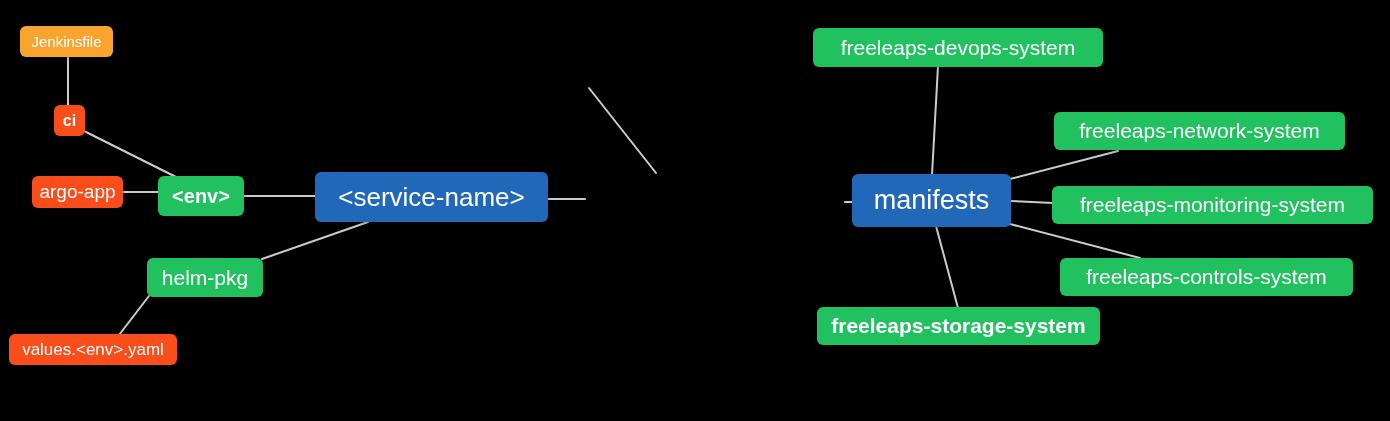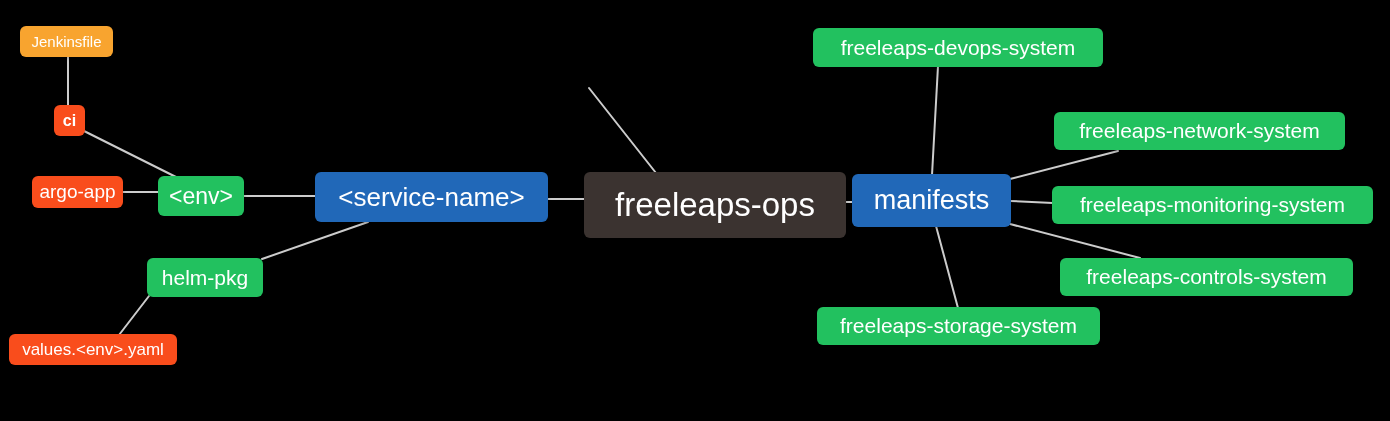--- a/index.html
+++ b/index.html
@@ -35,21 +35,21 @@
     border-radius: 6px;
     box-shadow: 1px 2px 3px rgba(0,0,0,0.18);
     white-space: nowrap;
     cursor: pointer;
     box-sizing: border-box;
   }
   
   .n-jenkinsfile { left: 20px;   top: 26px;  width: 93px;  height: 31px; font-size: 15px; }
   .n-ci          { left: 54px;   top: 105px; width: 31px;  height: 31px; font-size: 16px; font-weight: 700; }
   .n-argo        { left: 32px;   top: 176px; width: 91px;  height: 32px; font-size: 19px; }
-  .n-env         { left: 158px;  top: 176px; width: 86px;  height: 40px; font-size: 23px; }
+  .n-env         { left: 158px;  top: 176px; width: 86px;  height: 40px; font-size: 20px; font-weight: bold; }
   .n-helm        { left: 147px;  top: 258px; width: 116px; height: 39px; font-size: 21px; }
   .n-values      { left: 9px;    top: 334px; width: 168px; height: 31px; font-size: 17px; }
   .n-pipeline    { left: 315px;  top: 37px;  width: 276px; height: 52px; font-size: 27px; }
   .n-service     { left: 315px;  top: 172px; width: 233px; height: 50px; font-size: 26px; }
   .n-root        { left: 584px;  top: 172px; width: 262px; height: 66px; font-size: 33px; }
   .n-manifests   { left: 852px;  top: 174px; width: 159px; height: 53px; font-size: 27px; }
   .n-devops      { left: 796px;  top: 28px;  width: 290px; height: 39px; font-size: 21px; margin-left: 17px; }
   .n-network     { left: 1054px; top: 112px; width: 291px; height: 38px; font-size: 21px; }
   .n-monitoring  { left: 1052px; top: 186px; width: 321px; height: 38px; font-size: 21px; }
   .n-controls    { left: 1060px; top: 258px; width: 293px; height: 38px; font-size: 21px; }
@@ -77,21 +77,20 @@
     <line class="edge" x1="936" y1="226" x2="958" y2="308" stroke="#cccccc"></line>
   </svg>
 
   <div class="node n-jenkinsfile" style="background: rgb(248, 164, 47);">Jenkinsfile</div>
   <div class="node n-ci" style="background: rgb(249, 77, 28);">ci</div>
   <div class="node n-argo" style="background: rgb(249, 77, 28); text-align: center;">argo-app</div>
   <div class="node n-env" style="background: rgb(34, 193, 95);">&lt;env&gt;</div>
   <div class="node n-helm" style="background: rgb(34, 193, 95);">helm-pkg</div>
   <div class="node n-values" style="background: rgb(249, 77, 28);">values.&lt;env&gt;.yaml</div>
   <div class="node n-service" style="background: rgb(33, 104, 184);">&lt;service-name&gt;</div>
-  <div class="node n-root" style="background: rgb(59, 51, 48);">freeleaps-ops</div>
   <div class="node n-manifests" style="background: rgb(33, 104, 184);">manifests</div>
   <div class="node n-devops" style="background: rgb(34, 193, 95);">freeleaps-devops-system</div>
   <div class="node n-network" style="background: rgb(34, 193, 95);">freeleaps-network-system</div>
   <div class="node n-monitoring" style="background: rgb(34, 193, 95);">freeleaps-monitoring-system</div>
   <div class="node n-controls" style="background: rgb(34, 193, 95);">freeleaps-controls-system</div>
-  <div class="node n-storage" style="background: rgb(34, 193, 95);">freeleaps-storage-system</div>
+  <div class="node n-storage" style="background: rgb(34, 193, 95); font-weight: bold;">freeleaps-storage-system</div>
 
 </div>
 
 </body></html>

